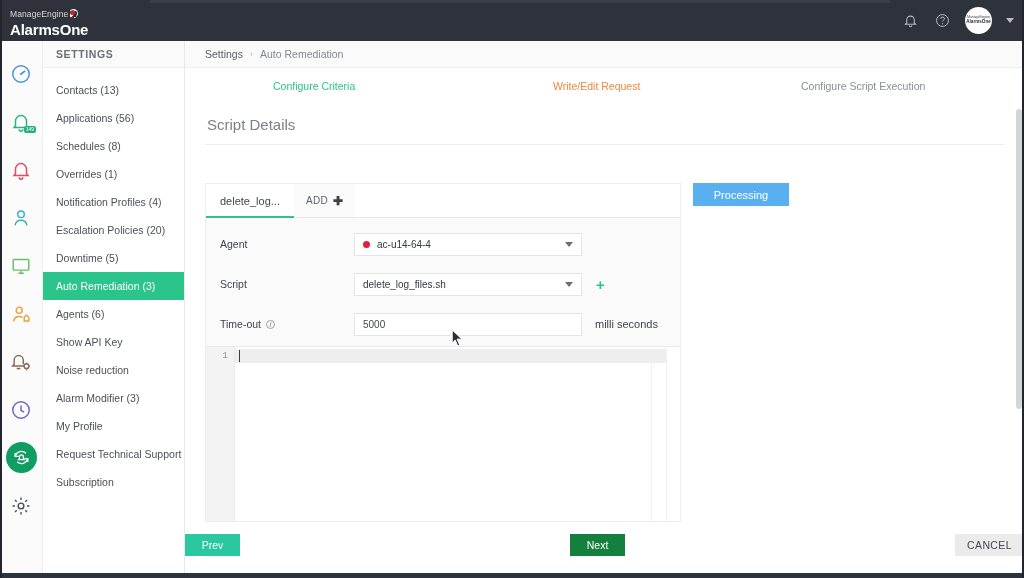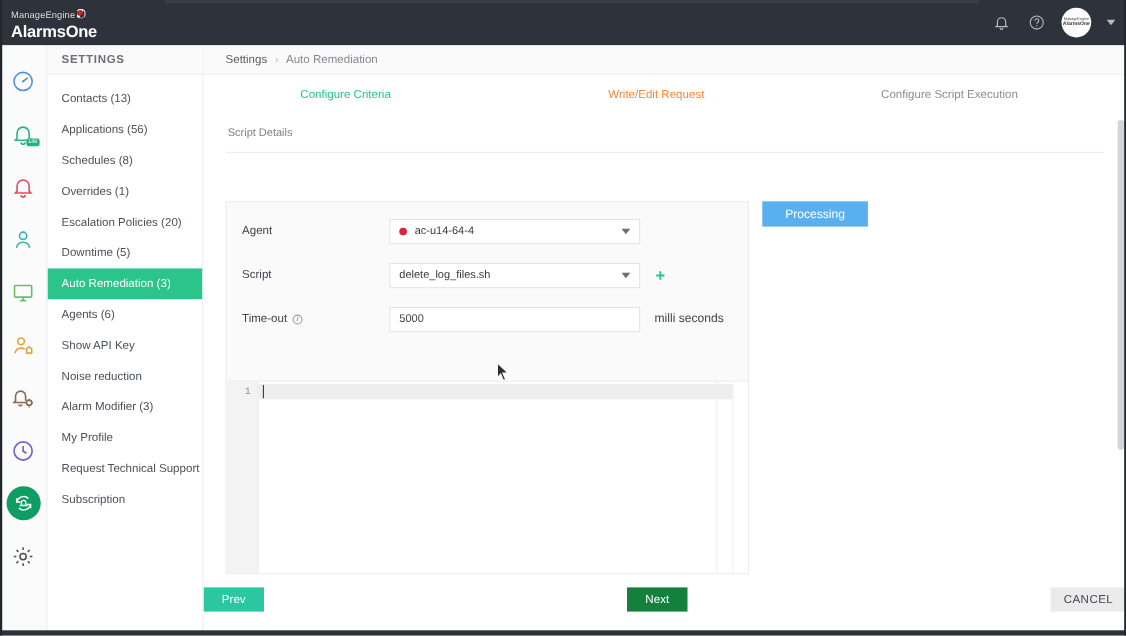--- a/index.html
+++ b/index.html
@@ -159,21 +159,21 @@
     position: absolute; font-size: 10.5px; cursor: pointer;
     white-space: nowrap;
   }
   .step.done  { color: #2bc48a; left: 88px; }
   .step.cur   { color: #f0883a; left: 368px; }
   .step.todo  { color: #8a8e95; left: 616px; }
 
   
   .panel-area { position: relative; padding: 0 20px; }
   .panel-title {
-    font-size: 10px; color: #7d818a;
+    font-size: 15px; color: #7d818a;
     padding: 12px 0 11px 2px;
     border-bottom: 1px solid #ededee;
     margin-right: -0px;
   }
 
   .card {
     position: absolute; left: 20px; top: 142px;
     width: 476px; height: 339px;
     background: #fafafa;
     border: 1px solid #eceded;
@@ -455,20 +455,21 @@
 
   <div class="sidebar">
     <div class="sidebar-head">
       <span>SETTINGS</span>
     </div>
     <div class="sb-list">
       <div class="sb-item">Contacts (13)</div>
       <div class="sb-item">Applications (56)</div>
       <div class="sb-item">Schedules (8)</div>
       <div class="sb-item">Overrides (1)</div>
+      <div class="sb-item">Notification Profiles (4)</div>
       <div class="sb-item">Escalation Policies (20)</div>
       <div class="sb-item">Downtime (5)</div>
       <div class="sb-item sel">Auto Remediation (3)</div>
       <div class="sb-item">Agents (6)</div>
       <div class="sb-item">Show API Key</div>
       <div class="sb-item">Noise reduction</div>
       <div class="sb-item">Alarm Modifier (3)</div>
       <div class="sb-item">My Profile</div>
       <div class="sb-item">Request Technical Support</div>
       <div class="sb-item">Subscription</div>
@@ -488,20 +489,27 @@
       <span class="step cur">Write/Edit Request</span>
       <span class="step todo">Configure Script Execution</span>
     </div>
 
     <div class="panel-area">
       <div class="panel-title">Script Details</div>
     </div>
 
     <div class="card">
 
+      <div class="tabs">
+        <div class="tab active">delete_log...</div>
+        <div class="tab-add">
+          <span>ADD</span>
+          <span class="plus">✚</span>
+        </div>
+      </div>
 
       <div class="form">
 
         <div class="frow">
           <div class="flabel">
             <span>Agent</span>
           </div>
           <div class="fctl">
             <span class="dot-red"></span>
             <span>ac-u14-64-4</span>

